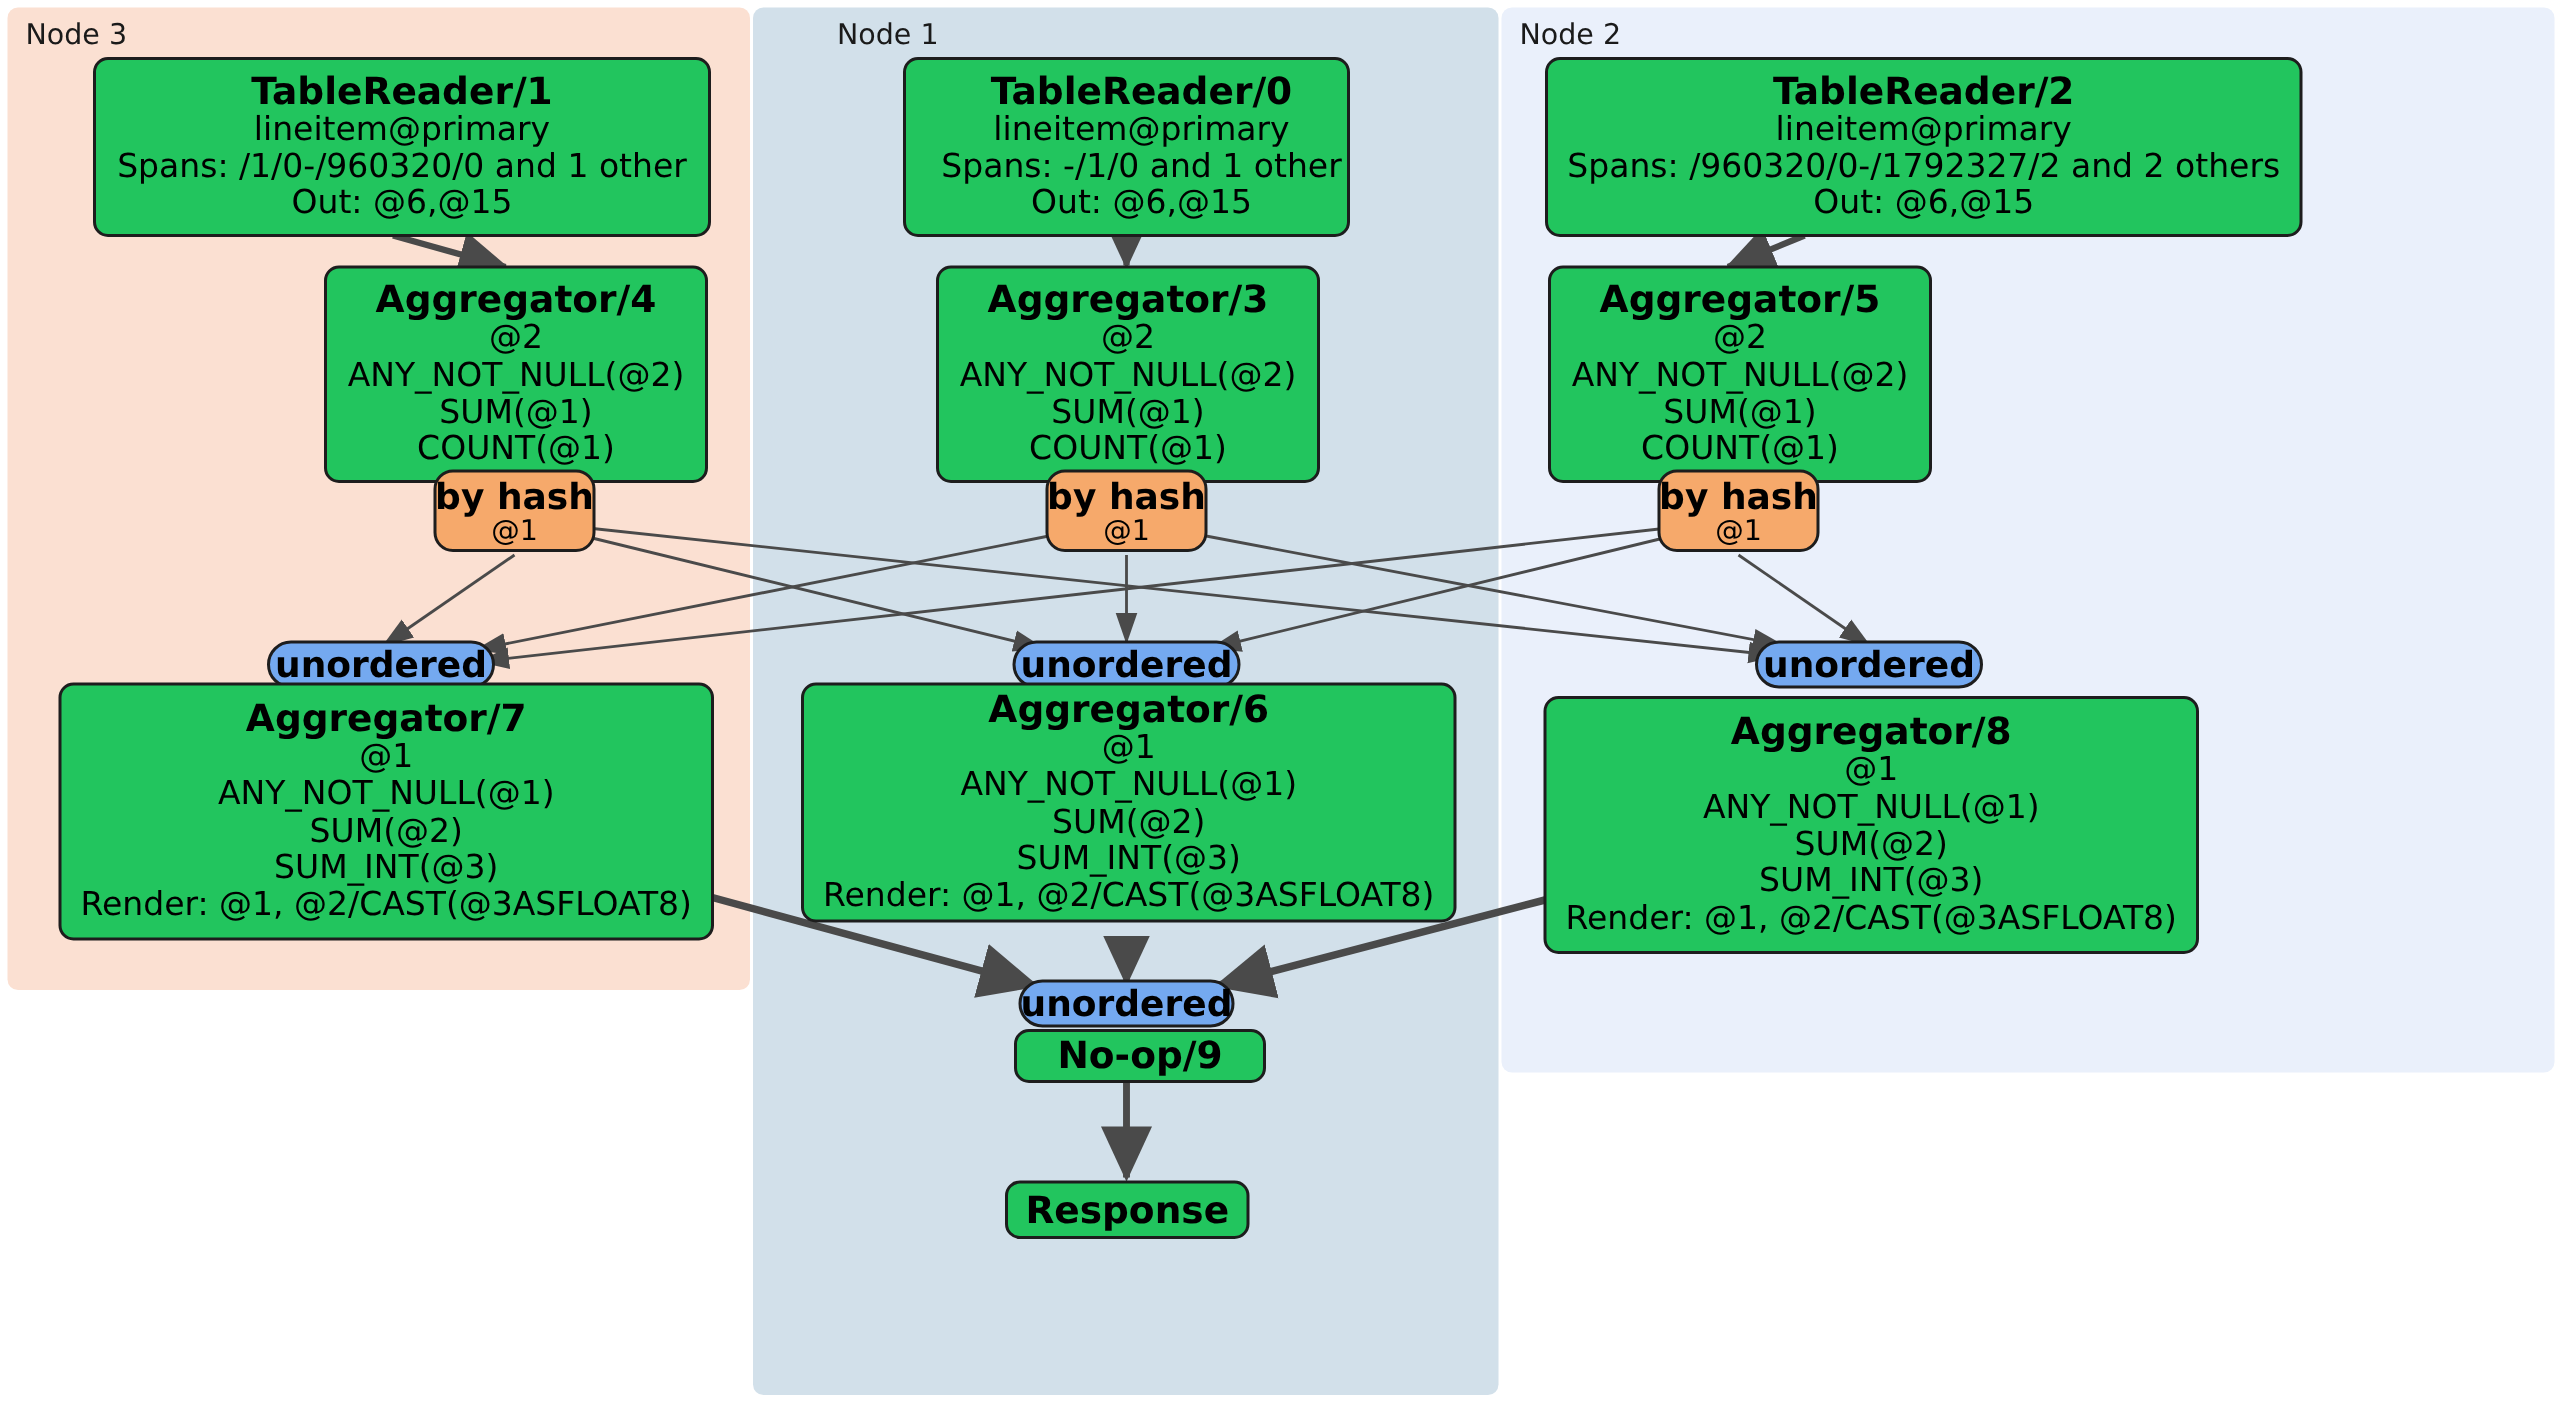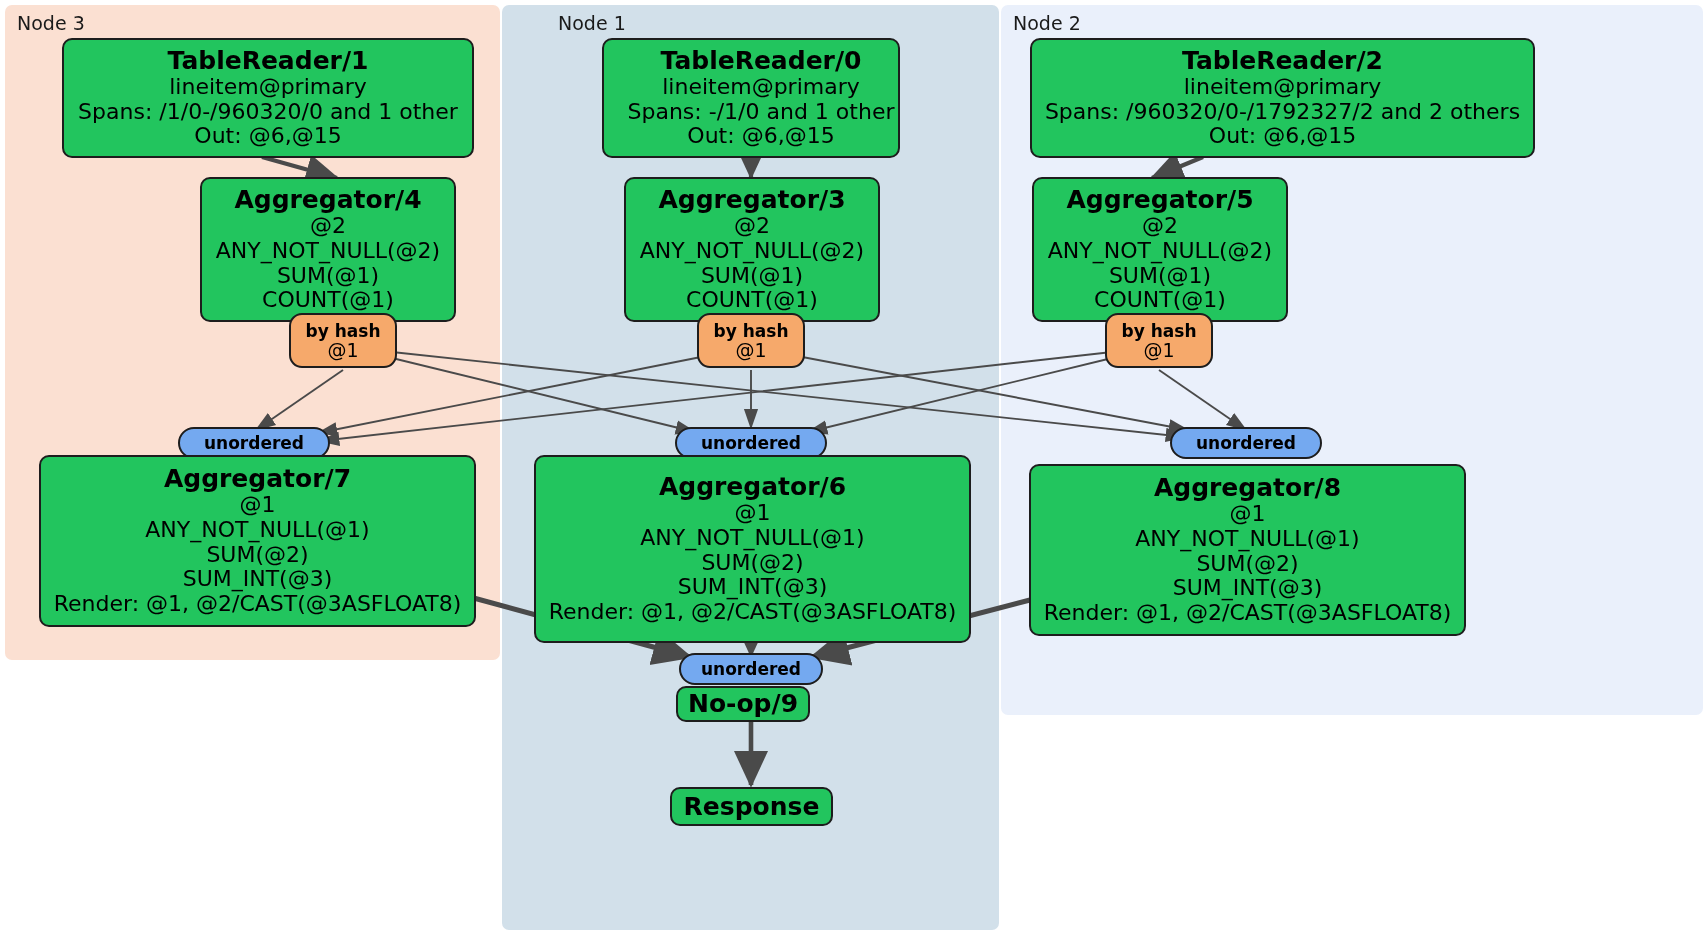--- a/index.html
+++ b/index.html
@@ -78,21 +78,21 @@
     background: #f6a96b;
     border-radius: 13px;
     padding-top: 2px;
   }
   .pill-unordered {
     background: #74a9f0;
     border-radius: 16px;
   }
   .pill-title {
     font-weight: bold;
-    font-size: 17px;
+    font-size: 24px;
     line-height: 1.1;
     color: #000;
     white-space: nowrap;
   }
   .pill-sub {
     font-size: 19px;
     line-height: 1.1;
     color: #000;
     white-space: nowrap;
   }
@@ -148,21 +148,21 @@
     </g>
   </svg>
 
   <div class="node-box" style="left:62px; top:38px; width:412px; height:120px;">
     <div class="node-title">TableReader/1</div>
     <div class="node-line">lineitem@primary</div>
     <div class="node-line">Spans: /1/0-/960320/0 and 1 other</div>
     <div class="node-line">Out: @6,@15</div>
   </div>
 
-  <div class="node-box" style="left:200px; top:177px; width:256px; height:145px;">
+  <div class="node-box" style="left:216px; top:177px; width:256px; height:145px;">
     <div class="node-title">Aggregator/4</div>
     <div class="node-line">@2</div>
     <div class="node-line">ANY_NOT_NULL(@2)</div>
     <div class="node-line">SUM(@1)</div>
     <div class="node-line">COUNT(@1)</div>
   </div>
 
   <div class="pill pill-hash" style="left:289px; top:313px; width:108px; height:55px;">
     <div class="pill-title">by hash</div>
     <div class="pill-sub">@1</div>
@@ -198,34 +198,34 @@
 
   <div class="pill pill-hash" style="left:697px; top:313px; width:108px; height:55px;">
     <div class="pill-title">by hash</div>
     <div class="pill-sub">@1</div>
   </div>
 
   <div class="pill pill-unordered" style="left:675px; top:427px; width:152px; height:32px;">
     <div class="pill-title">unordered</div>
   </div>
 
-  <div class="node-box" style="left:534px; top:455px; width:437px; height:188px;">
+  <div class="node-box" style="left:534px; top:455px; width:437px; height:160px;">
     <div class="node-title">Aggregator/6</div>
     <div class="node-line">@1</div>
     <div class="node-line">ANY_NOT_NULL(@1)</div>
     <div class="node-line">SUM(@2)</div>
     <div class="node-line">SUM_INT(@3)</div>
     <div class="node-line">Render: @1, @2/CAST(@3ASFLOAT8)</div>
   </div>
 
   <div class="pill pill-unordered" style="left:679px; top:653px; width:144px; height:32px;">
     <div class="pill-title">unordered</div>
   </div>
 
-  <div class="node-box small-box" style="left:676px; top:686px; width:134px; height:36px;">
+  <div class="node-box small-box" style="left:676px; top:686px; width:168px; height:36px;">
     <div class="node-title">No-op/9</div>
   </div>
 
   <div class="node-box small-box" style="left:670px; top:787px; width:163px; height:39px;">
     <div class="node-title">Response</div>
   </div>
 
   <div class="node-box" style="left:1030px; top:38px; width:505px; height:120px;">
     <div class="node-title">TableReader/2</div>
     <div class="node-line">lineitem@primary</div>

